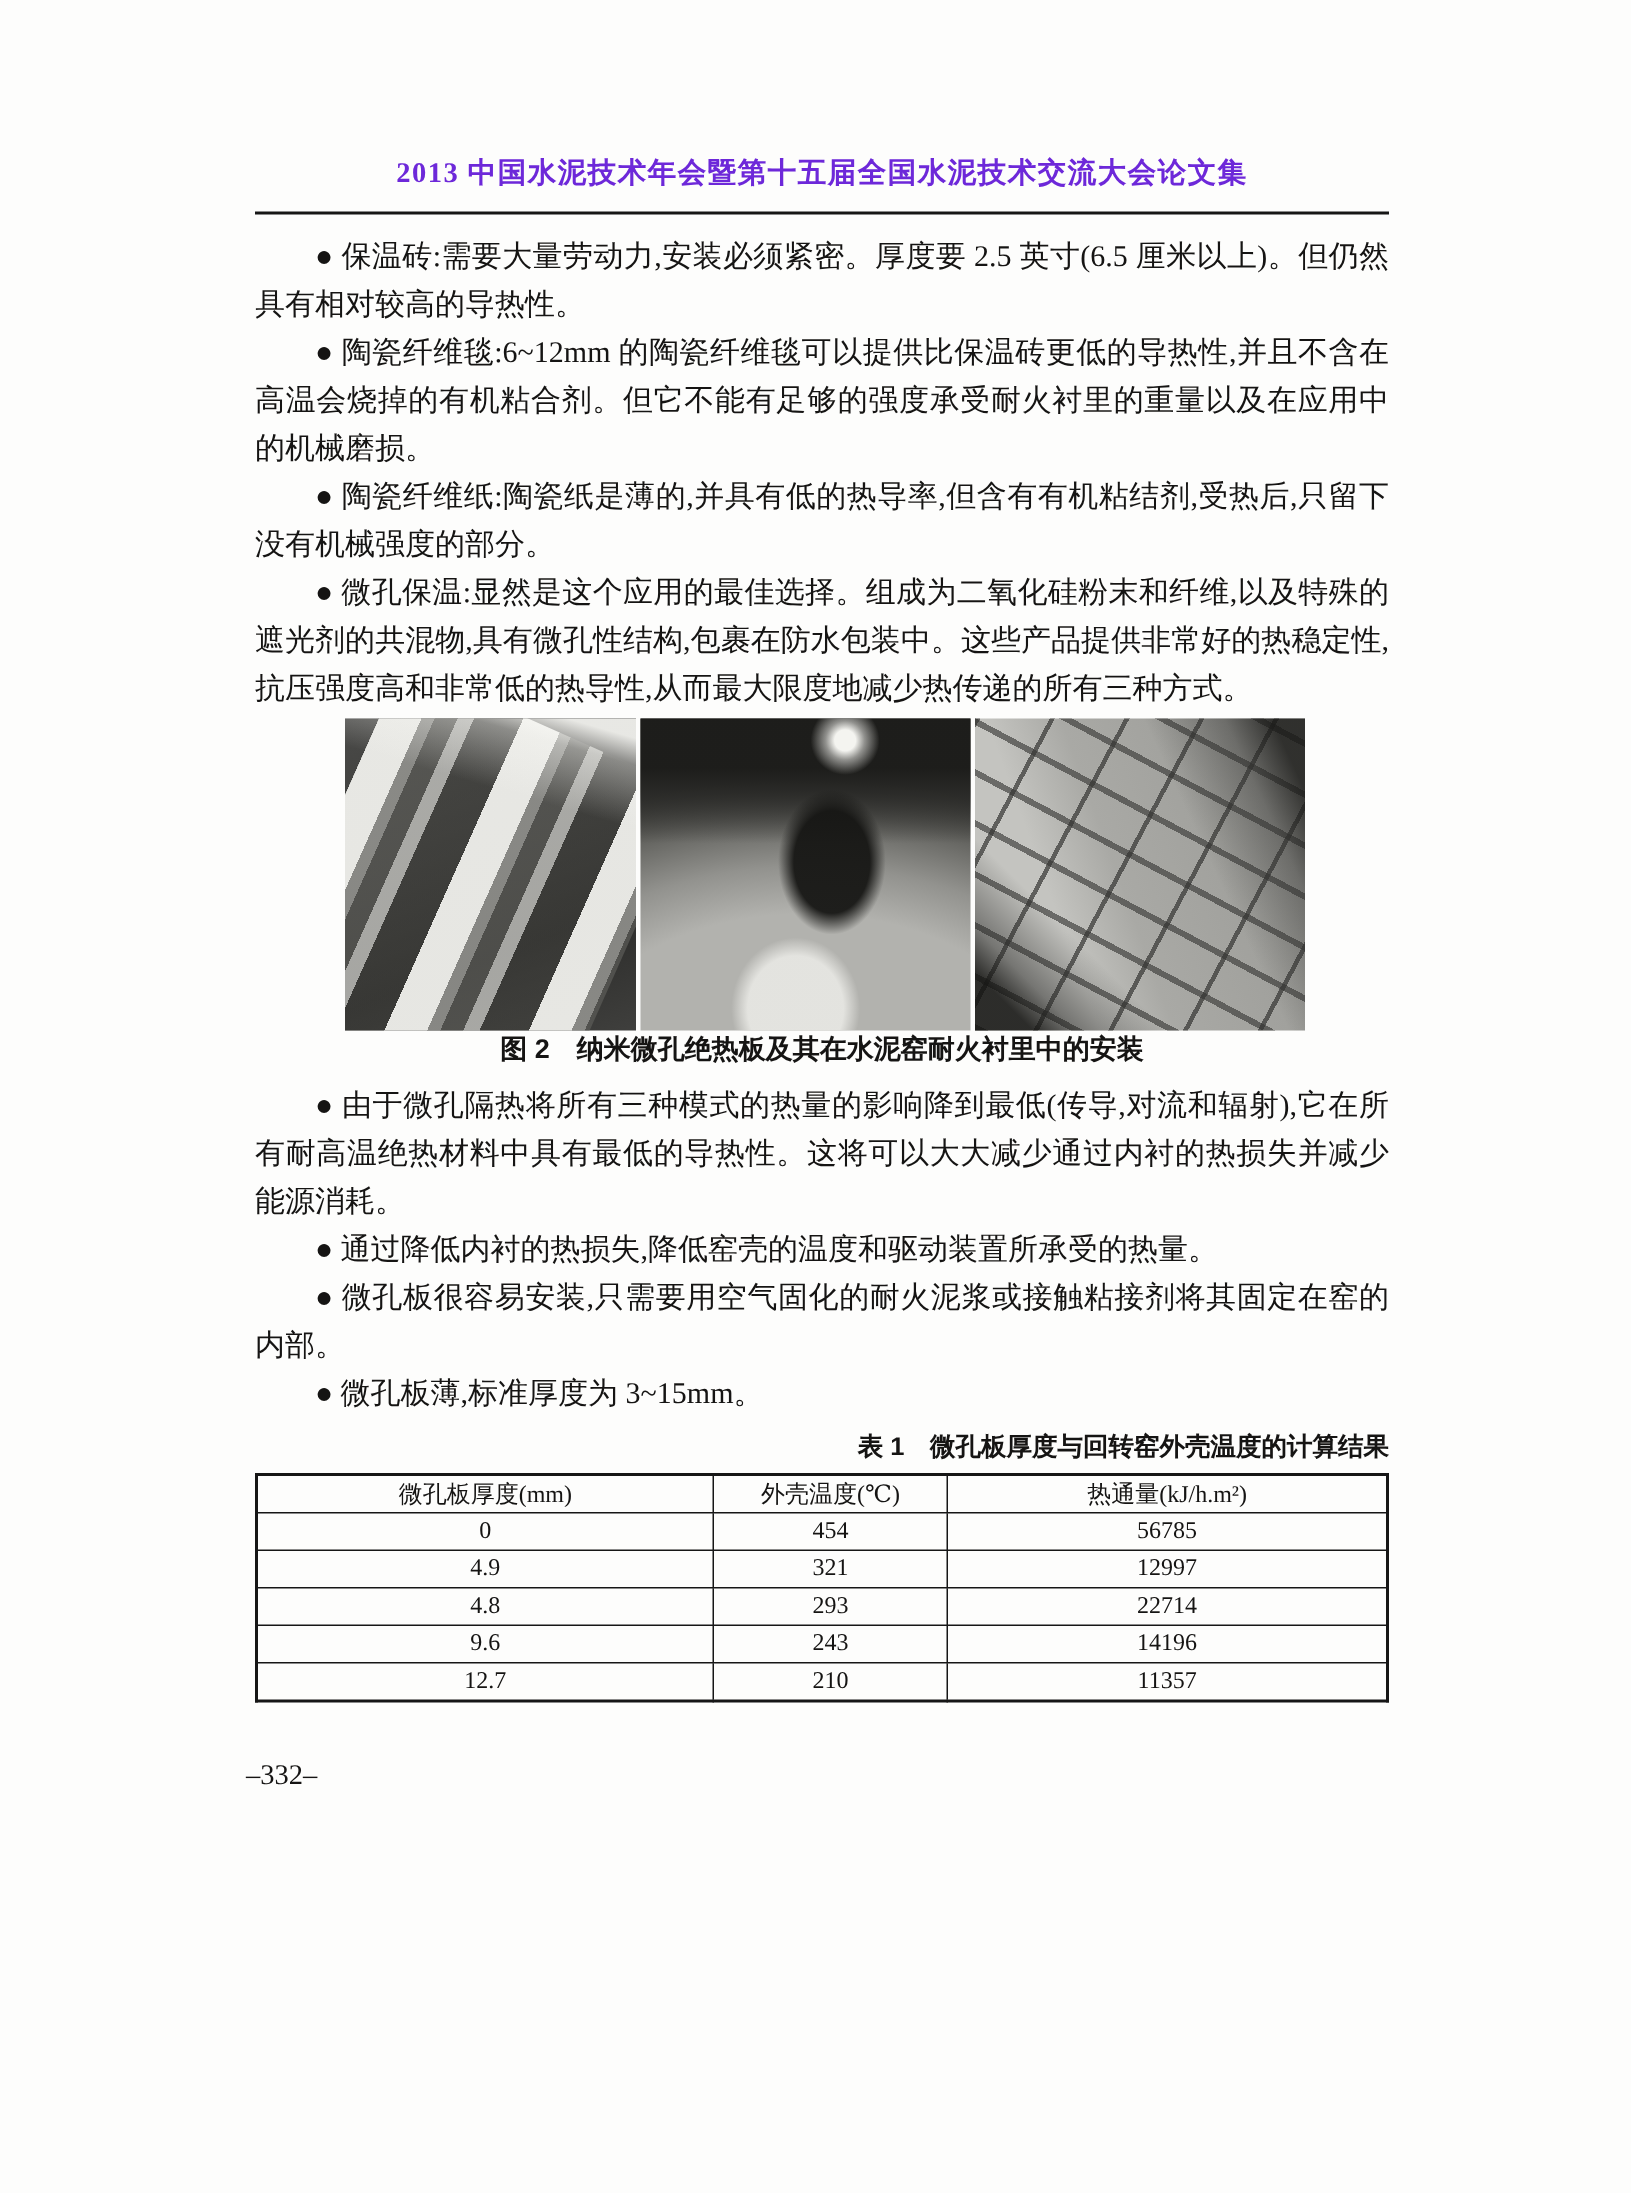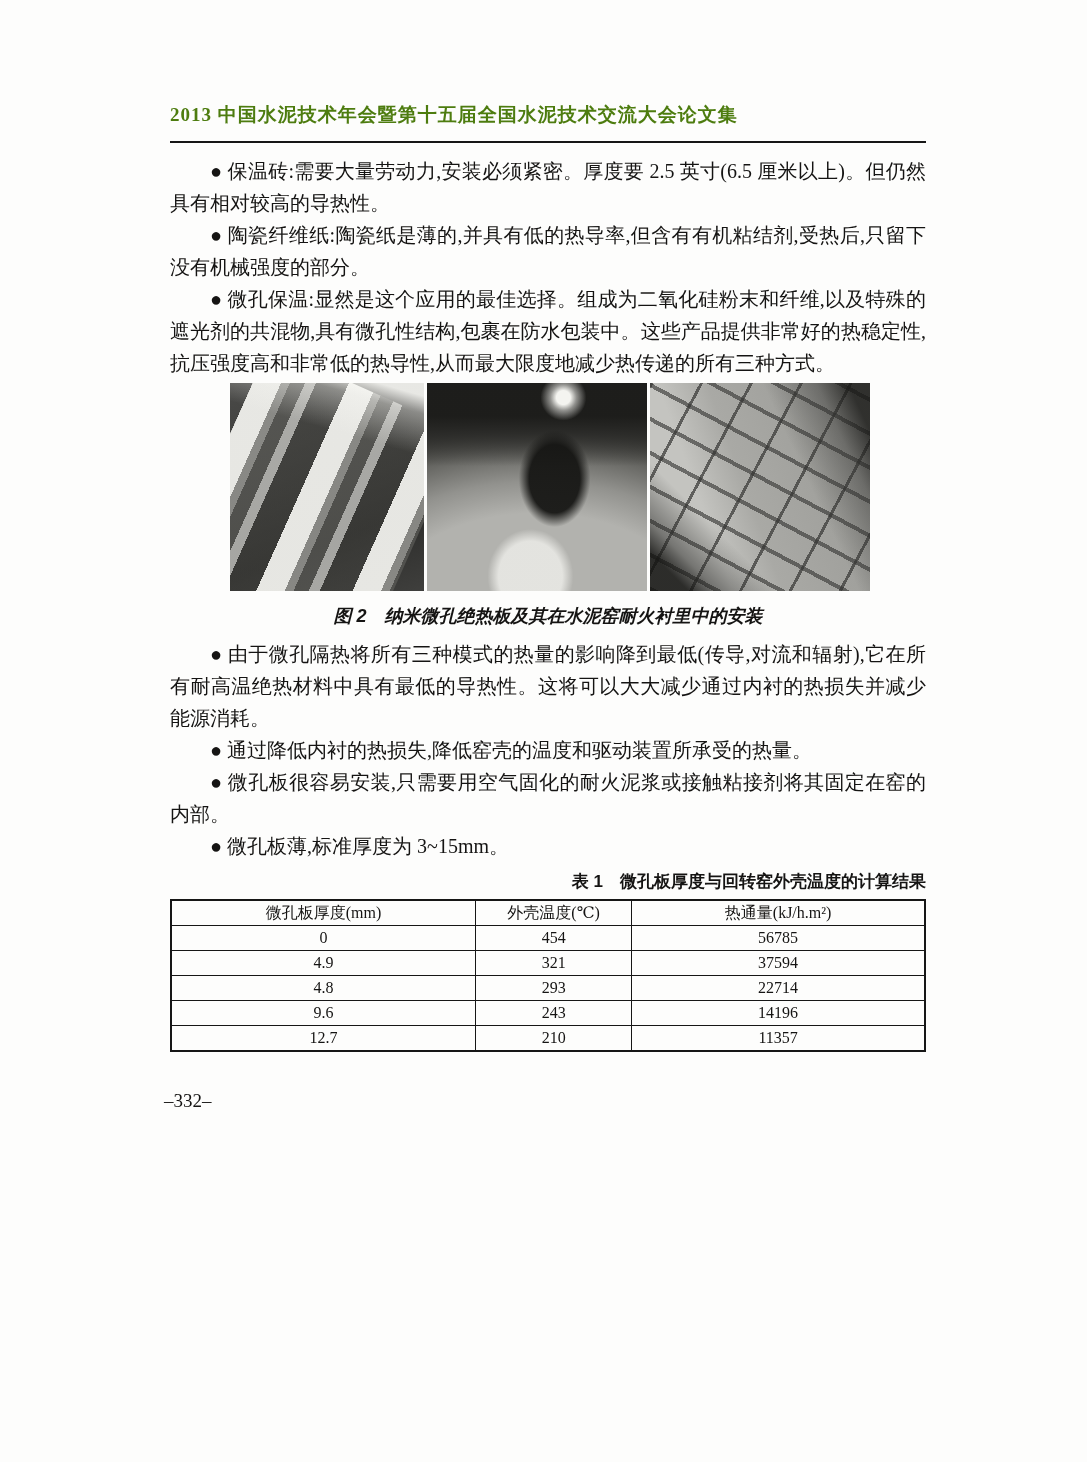--- a/index.html
+++ b/index.html
@@ -6,24 +6,24 @@
   .page{
     position:relative;
     width:1087px;height:1462px;
     background:#fdfdfc;
     overflow:hidden;
     font-family:"Liberation Serif","DejaVu Serif",serif;
     color:#151413;
   }
   .content{position:absolute;left:170px;top:102px;width:756px;}
   .header-title{
-    text-align:left;
+    text-align:center;
     font-size:19px;font-weight:bold;
     letter-spacing:1px;
-    color:#4d7c0f;
+    color:#6d28d9;
   }
   .header-rule{border:none;border-top:2px solid #161616;margin:13px 0 0 0;}
   .para{
     margin:0;text-indent:2em;
     font-size:20px;line-height:32px;
     text-align:justify;text-justify:inter-ideograph;
   }
   .para.first{margin-top:12px;}
   
   .figure{margin:4px 0 0 60px;width:640px;height:208px;display:flex;gap:3px;}
@@ -59,21 +59,21 @@
     width:220px;
     background:
       linear-gradient(45deg,rgba(18,18,16,.85) 0 9%,rgba(40,40,38,.5) 16%,rgba(40,40,38,0) 30%),
       linear-gradient(245deg,rgba(22,22,20,.8) 0 7%,rgba(50,50,48,.45) 17%,rgba(50,50,48,0) 34%),
       repeating-linear-gradient(118deg,rgba(52,52,50,.7) 0 3px,rgba(52,52,50,0) 3px 44px),
       repeating-linear-gradient(28deg,rgba(58,58,56,.65) 0 4px,rgba(58,58,56,0) 4px 30px),
       linear-gradient(70deg,#c4c4c0 0 28%,#a9a9a5 45%,#989894 100%);
   }
   
   .hei{font-family:"Liberation Sans","DejaVu Sans",sans-serif;font-weight:bold;}
-  .fig-caption{margin-top:13px;text-align:center;font-size:18px;font-style:italic;}
+  .fig-caption{text-align:center;font-size:18px;}
   .section-heading{margin:24px 0 0 0;font-size:21px;}
   .section-heading .sec-title{margin-left:0.9em;}
   .benefits{margin-top:10px;}
   .table-caption{margin-top:8px;text-align:right;font-size:17px;}
   
   table.data{
     margin-top:6px;width:100%;
     border-collapse:collapse;
     border:2px solid #161616;
     font-size:16px;
@@ -91,20 +91,21 @@
 </head>
 <body>
 
 <div class="page">
   <div class="content">
 
     <div class="header-title">2013 中国水泥技术年会暨第十五届全国水泥技术交流大会论文集</div>
     <hr class="header-rule">
 
     <p class="para first">● 保温砖:需要大量劳动力,安装必须紧密。厚度要 2.5 英寸(6.5 厘米以上)。但仍然具有相对较高的导热性。</p>
+    <p class="para">● 陶瓷纤维毯:6~12mm 的陶瓷纤维毯可以提供比保温砖更低的导热性,并且不含在高温会烧掉的有机粘合剂。但它不能有足够的强度承受耐火衬里的重量以及在应用中的机械磨损。</p>
     <p class="para">● 陶瓷纤维纸:陶瓷纸是薄的,并具有低的热导率,但含有有机粘结剂,受热后,只留下没有机械强度的部分。</p>
     <p class="para">● 微孔保温:显然是这个应用的最佳选择。组成为二氧化硅粉末和纤维,以及特殊的遮光剂的共混物,具有微孔性结构,包裹在防水包装中。这些产品提供非常好的热稳定性,抗压强度高和非常低的热导性,从而最大限度地减少热传递的所有三种方式。</p>
 
     <div class="figure">
       <div class="photo photo1"></div>
       <div class="photo photo2"></div>
       <div class="photo photo3"></div>
     </div>
     <div class="fig-caption hei">图 2　纳米微孔绝热板及其在水泥窑耐火衬里中的安装</div>
 
@@ -128,21 +129,21 @@
       </thead>
       <tbody>
         <tr>
           <td>0</td>
           <td>454</td>
           <td>56785</td>
         </tr>
         <tr>
           <td>4.9</td>
           <td>321</td>
-          <td>37594</td>
+          <td>12997</td>
         </tr>
         <tr>
           <td>4.8</td>
           <td>293</td>
           <td>22714</td>
         </tr>
         <tr>
           <td>9.6</td>
           <td>243</td>
           <td>14196</td>

